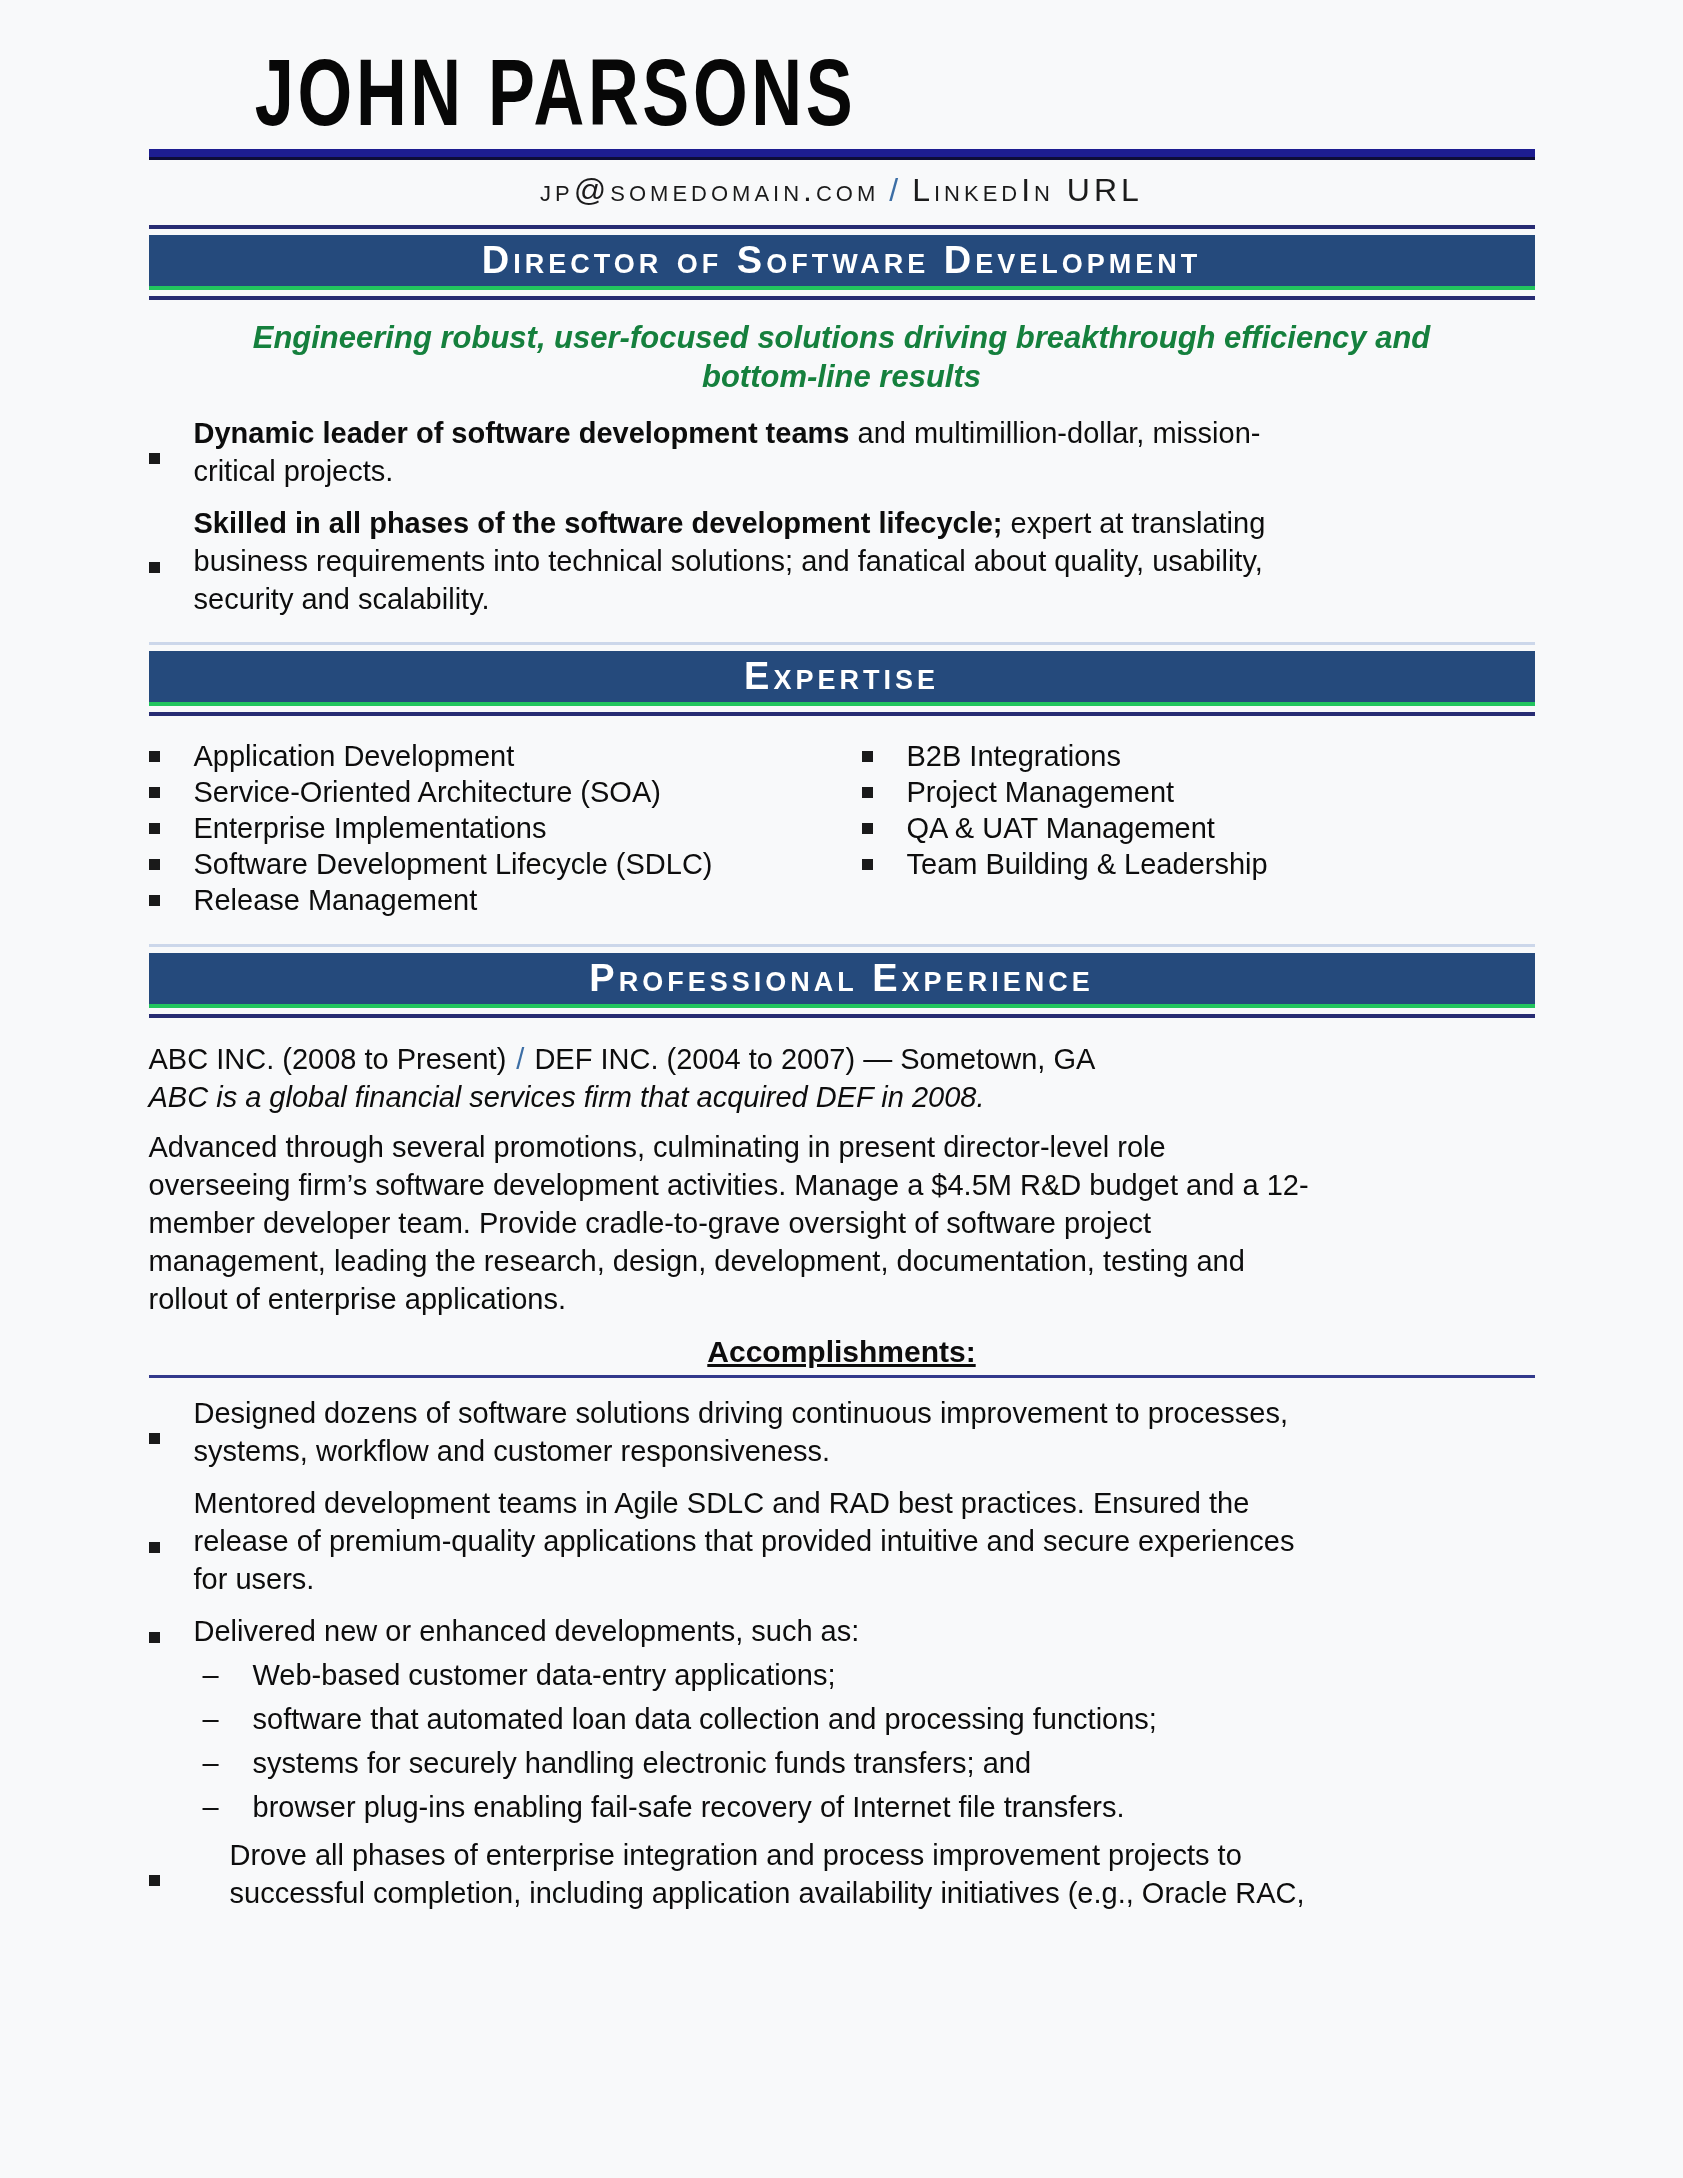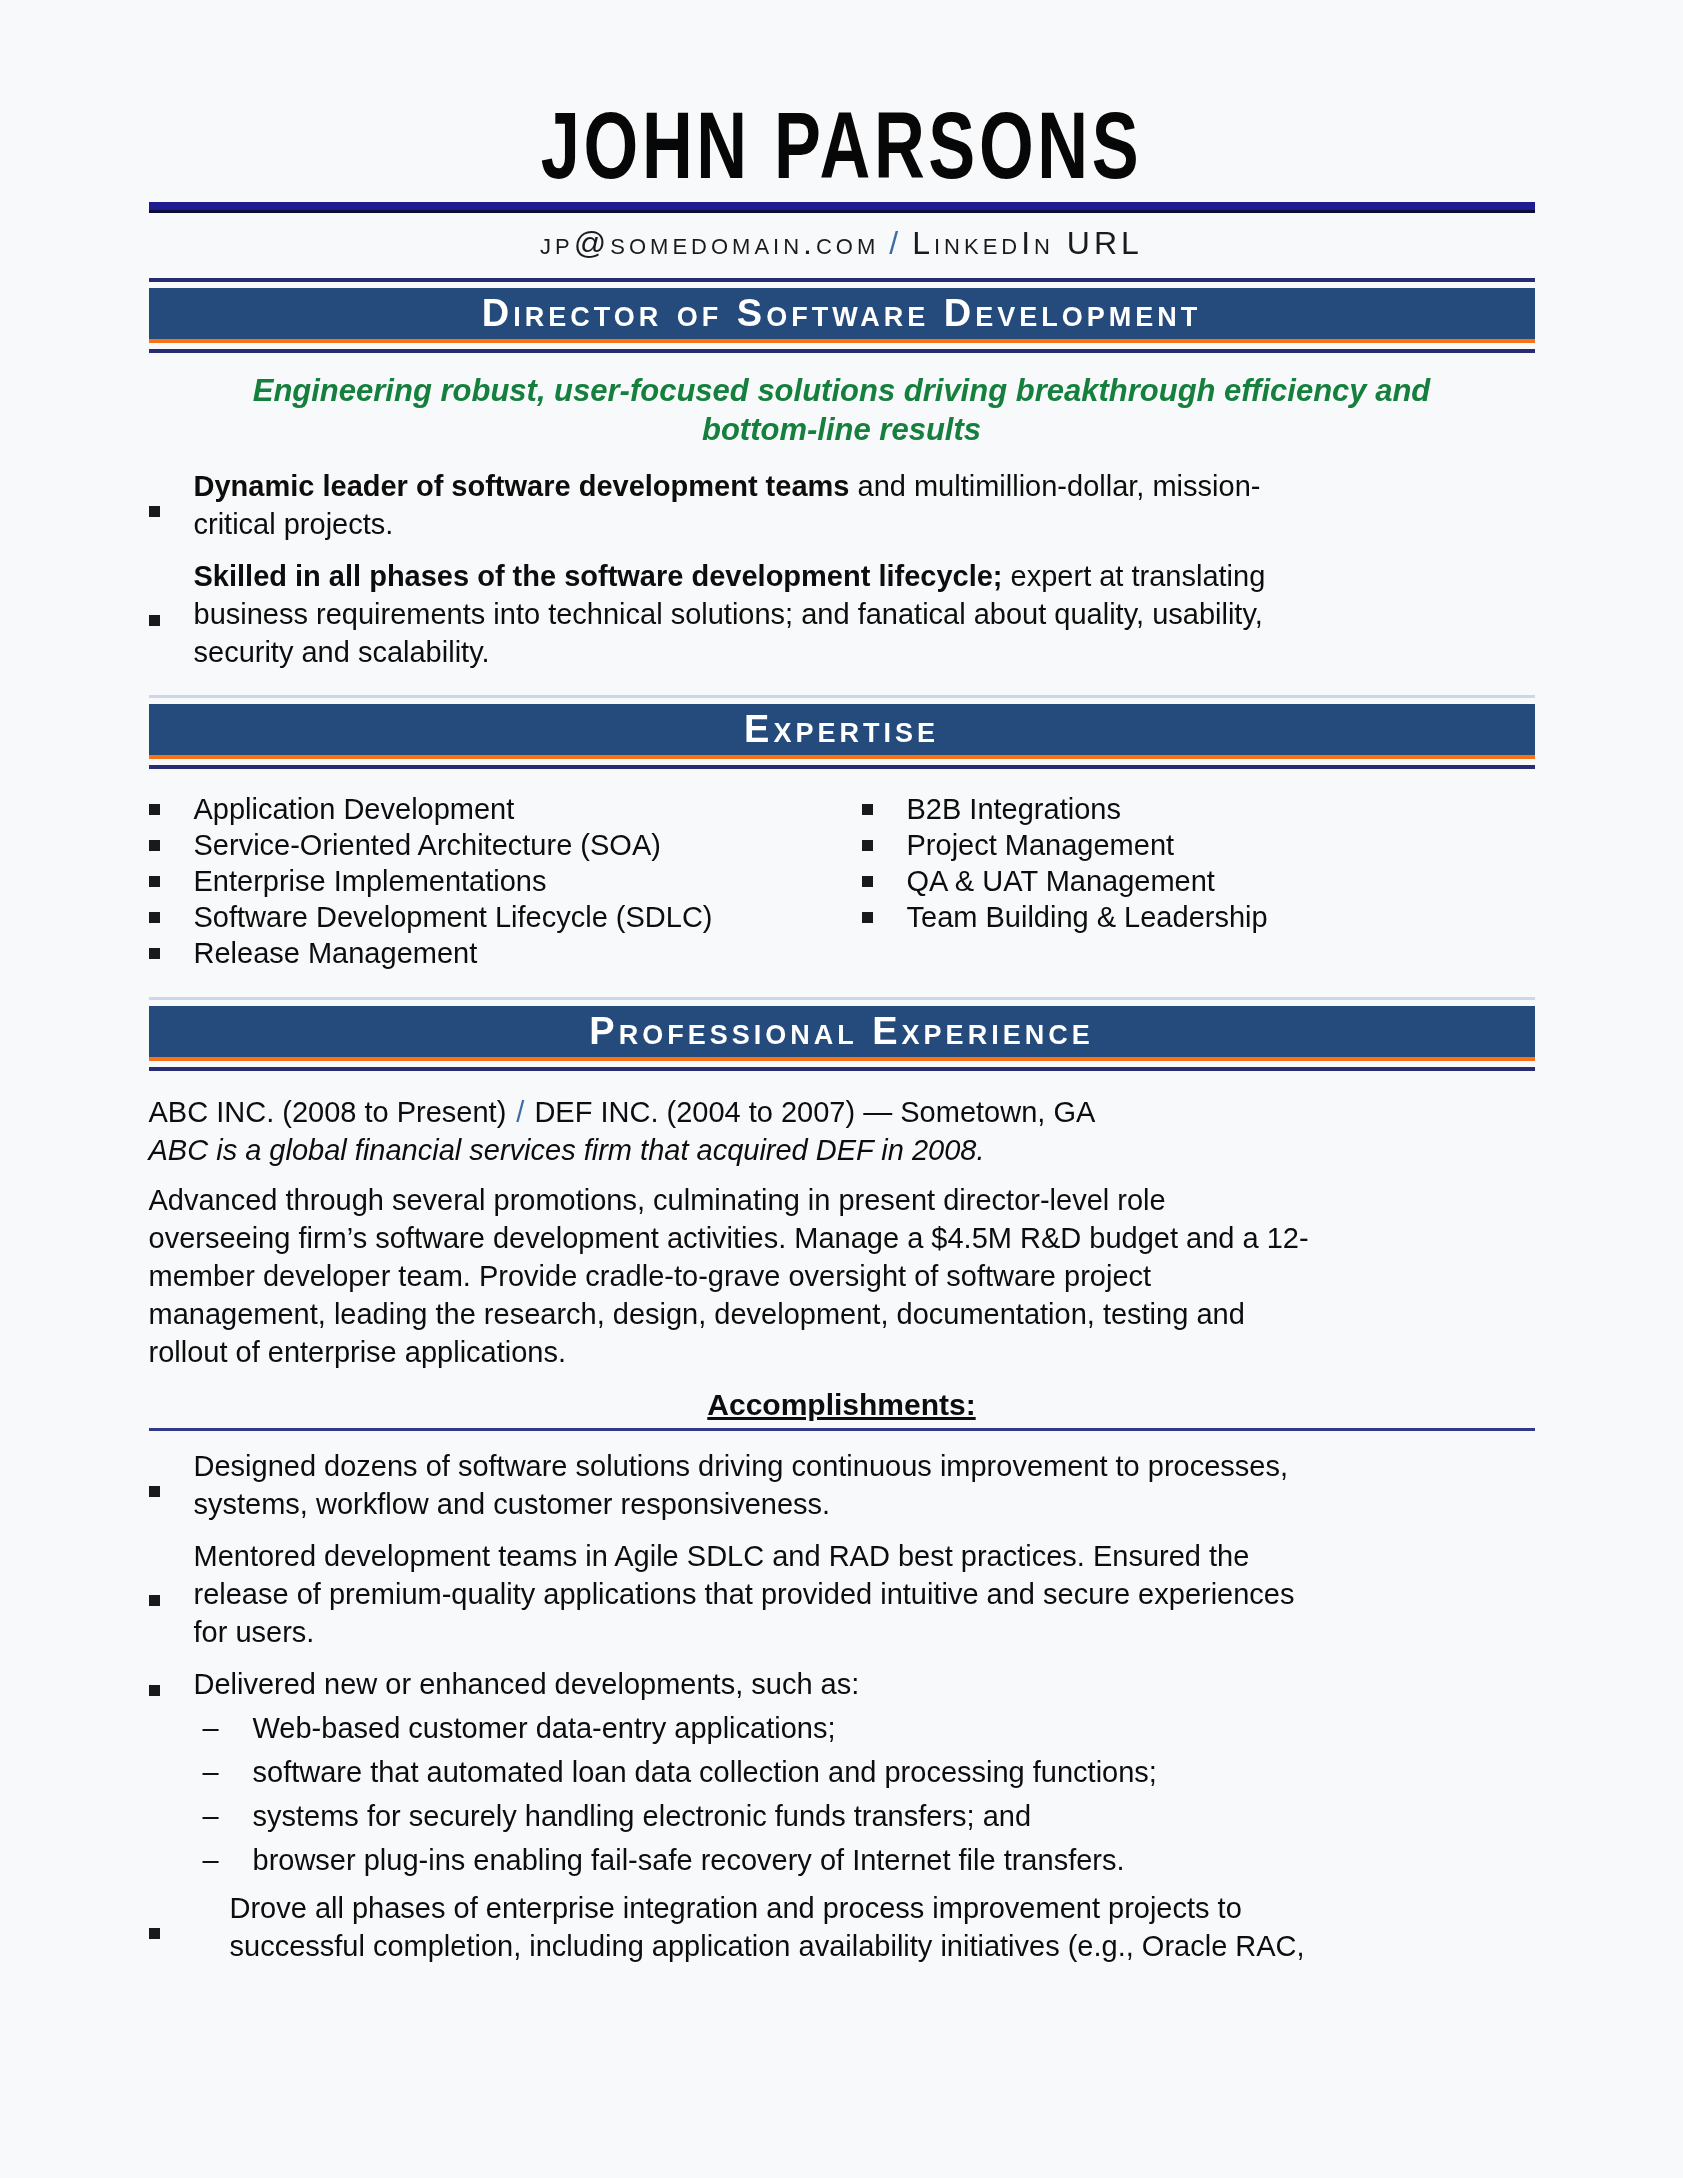--- a/index.html
+++ b/index.html
@@ -5,21 +5,21 @@
   * { margin:0; padding:0; box-sizing:border-box; }
   html,body { width:1683px; height:2178px; overflow:hidden; }
   body {
     background:#f8f9fa;
     font-family:"Liberation Sans","DejaVu Sans",sans-serif;
     color:#0d0d0d;
   }
   .page { width:1386px; margin:0 auto; }
 
   
-  .name { text-align:center; margin-top:96px; line-height:1.05; }
+  .name { margin-top:43px; line-height:1.05; }
   .name-inner {
     display:inline-block;
     font-size:95px; font-weight:bold; letter-spacing:5px; color:#070707;
     transform:scaleX(.74); transform-origin:center;
     white-space:nowrap;
   }
   .name-rule {
     height:11px; margin-top:6px;
     background:linear-gradient(#1d1d91 0 72%, #0d0d38 72% 100%);
   }
@@ -30,21 +30,21 @@
     font-size:32px; line-height:37px; letter-spacing:4px;
     font-variant:small-caps; color:#1b1b1b;
   }
   .sep { color:#3c6ea5; margin:0 10px; }
 
   
   .banner-wrap { margin-top:16px; }
   .thin-line { height:4px; background:#272c73; }
   .thin-line.light { background:#ccd7ea; height:3px; }
   .banner {
-    background:#254a7c; border-bottom:4px solid #f97316;
+    background:#254a7c; border-bottom:4px solid #22c55e;
     margin:6px 0; height:55px;
     display:flex; align-items:center; justify-content:center;
   }
   .banner span {
     color:#ffffff; font-variant:small-caps; font-weight:bold;
     font-size:38px; letter-spacing:4px;
   }
 
   
   .tagline {

